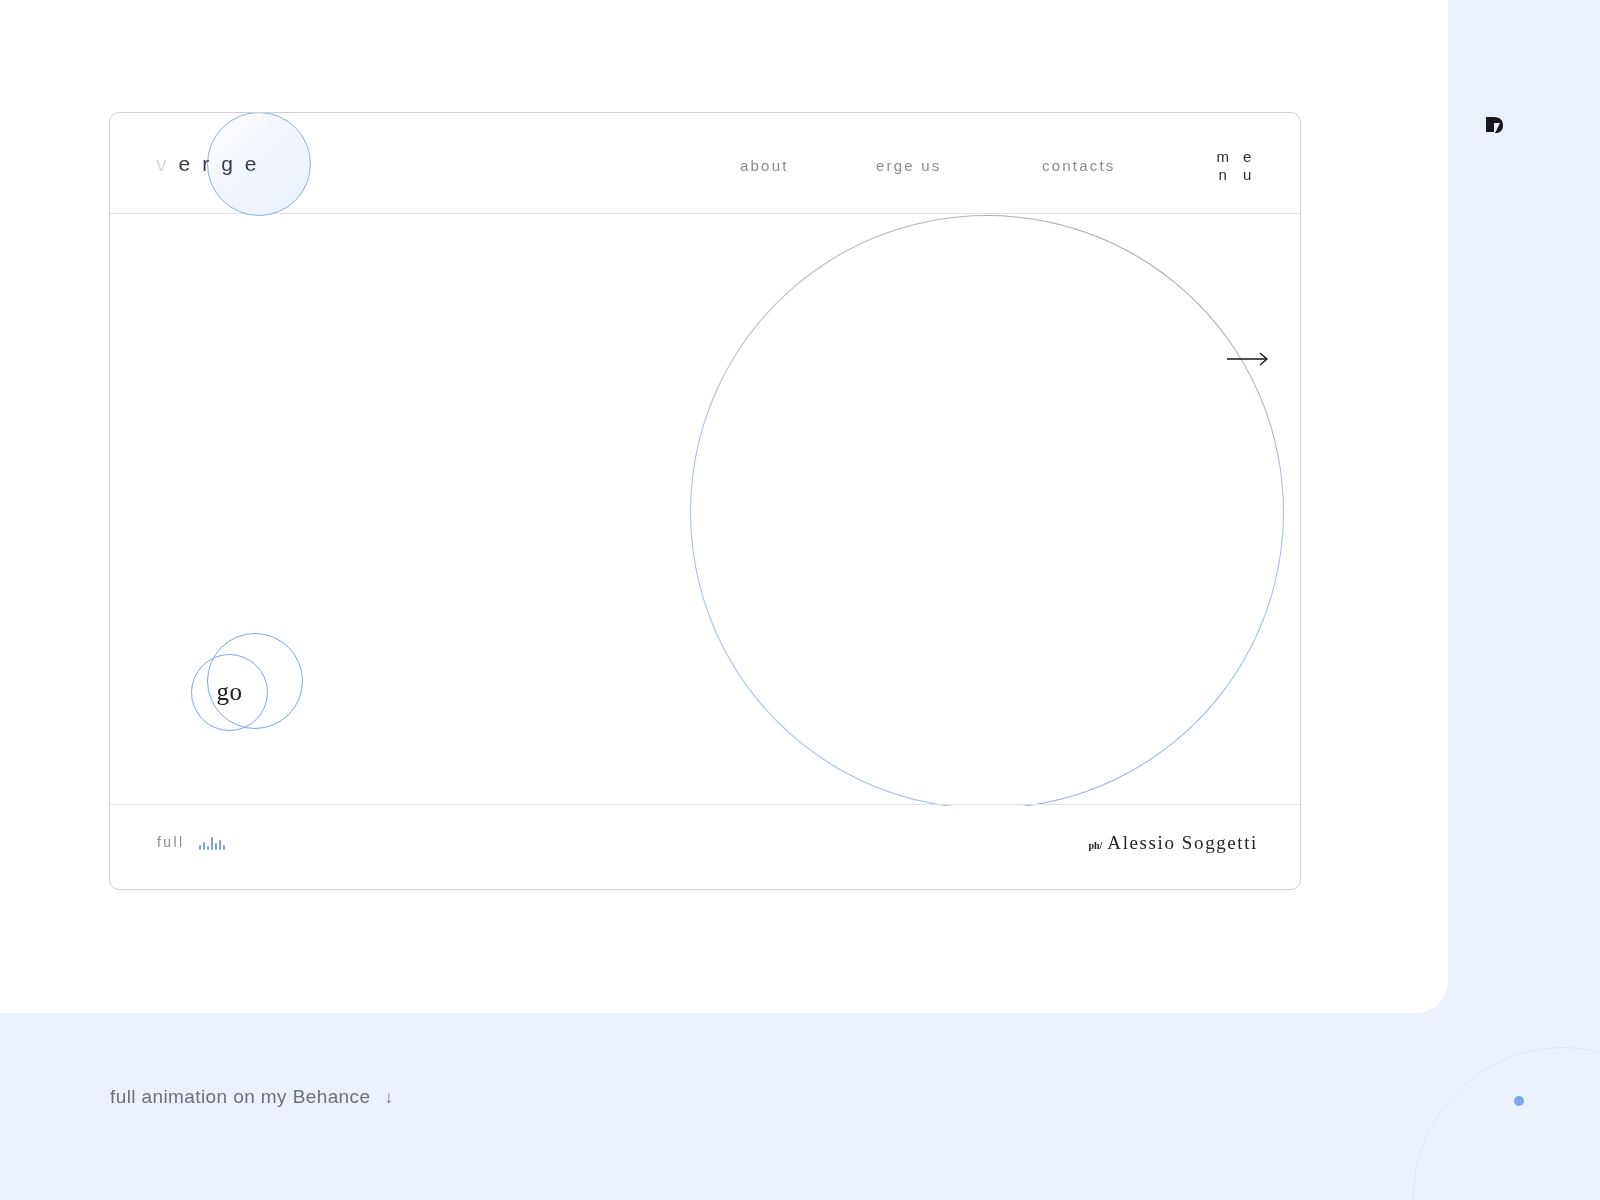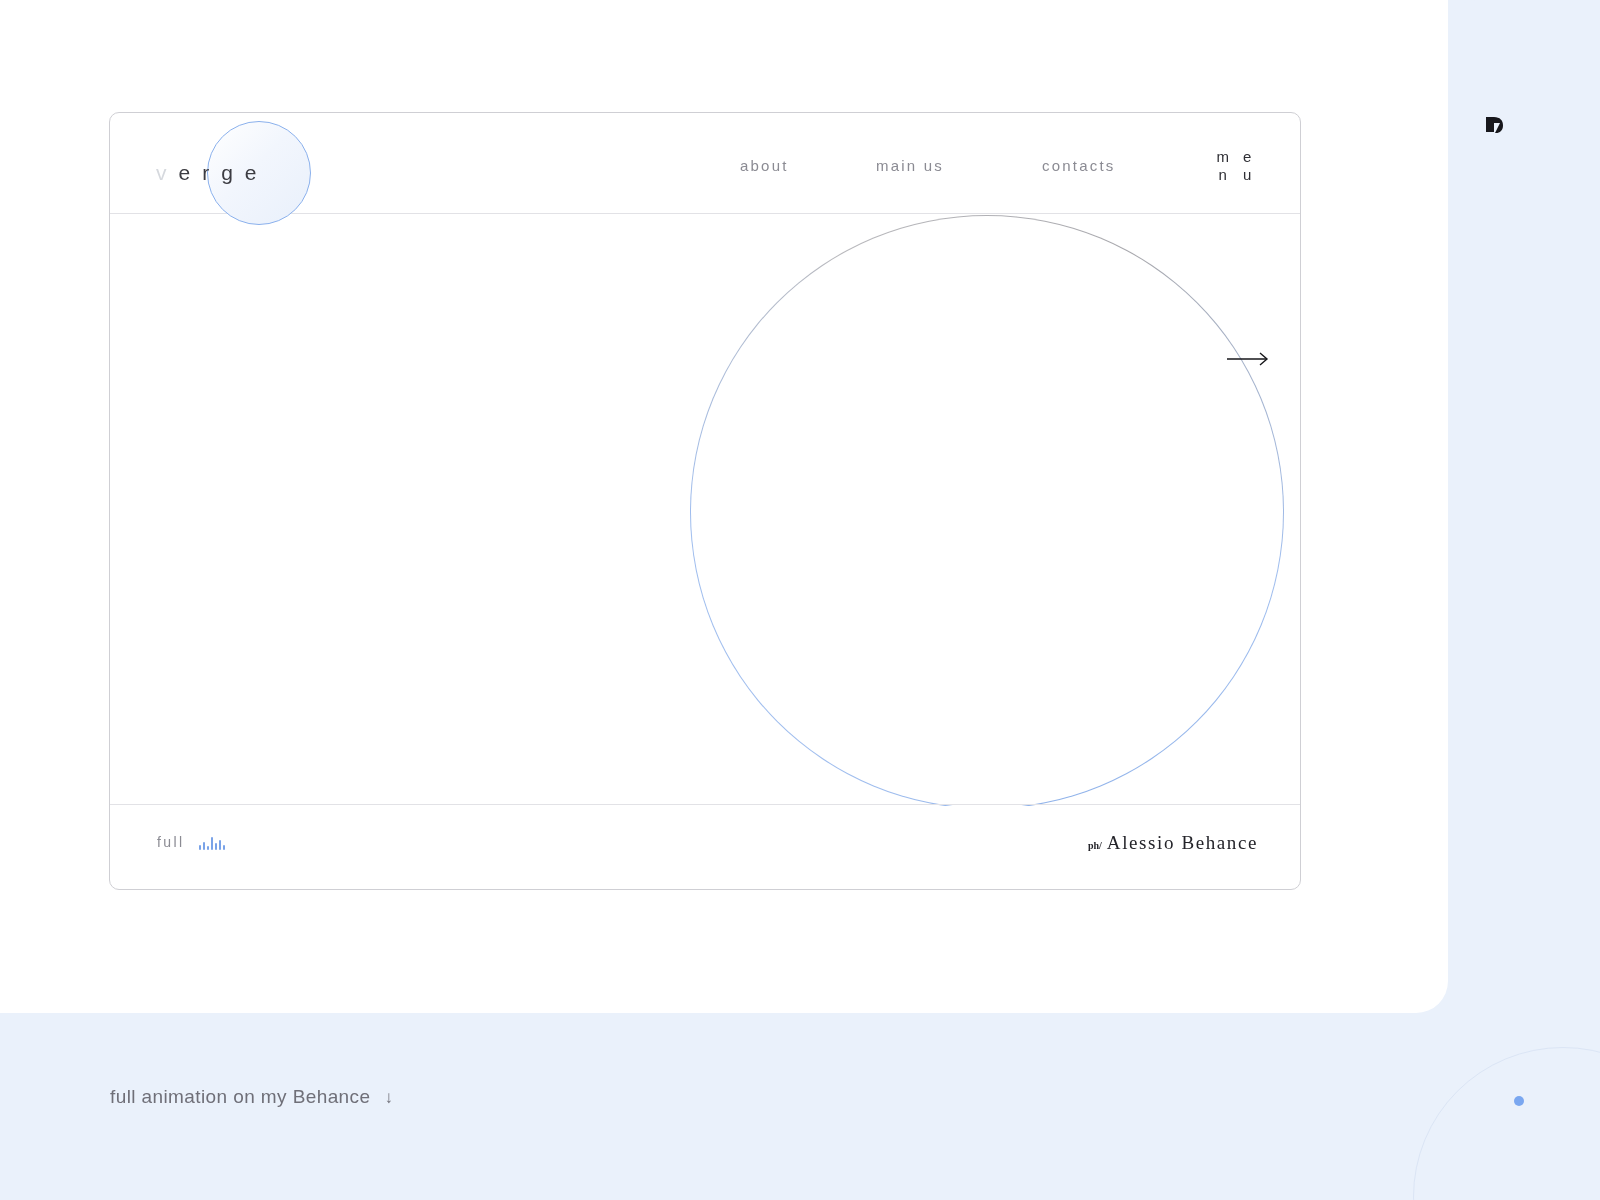--- a/index.html
+++ b/index.html
@@ -92,21 +92,21 @@
     left: 0;
     top: 0;
     width: 100%;
     height: 101px;
     border-bottom: 1px solid #e2e2e6;
   }
 
   .logo-wrap {
     position: absolute;
     left: 40px;
-    top: 9px;
+    top: 0;
     height: 101px;
     display: flex;
     align-items: center;
   }
   .logo-circle {
     position: absolute;
     left: 57px;
     top: -1px;
     width: 104px;
     height: 104px;
@@ -340,21 +340,21 @@
 
     <div class="frame-header">
 
       <div class="logo-wrap">
         <div class="logo-circle"></div>
         <div class="logo-text"><span class="faint">v</span><span>erge</span></div>
       </div>
 
       <div class="nav">
         <a class="nav-link nav-main">about</a>
-        <a class="nav-link nav-about">main us</a>
+        <a class="nav-link nav-about">erge us</a>
         <a class="nav-link nav-contacts">contacts</a>
 
         <div class="menu-btn">
           <span>m</span>
           <span>e</span>
           <span>n</span>
           <span>u</span>
         </div>
       </div>
     </div>
@@ -363,39 +363,45 @@
 
       <div class="hero-circle"></div>
 
       <div class="arrow arrow-next">
         <svg width="42" height="14" viewBox="0 0 42 14">
           <line x1="0" y1="7" x2="40" y2="7" stroke="#16161a" stroke-width="1.4"></line>
           <polyline points="33,1 40,7 33,13" fill="none" stroke="#16161a" stroke-width="1.4"></polyline>
         </svg>
       </div>
 
+      <div class="go-btn">
+        <div class="go-ring-outer"></div>
+        <div class="go-ring-inner">
+          <span class="go-label">go</span>
+        </div>
+      </div>
     </div>
 
     <div class="frame-footer">
 
       <div class="sound-ctl">
         <span class="sound-label">full</span>
         <span class="eq">
           <i style="height:5px"></i>
             <i style="height:8px"></i>
             <i style="height:4px"></i>
           <i style="height:13px"></i>
             <i style="height:7px"></i>
             <i style="height:10px"></i>
           <i style="height:5px"></i>
         </span>
       </div>
 
       <div class="credit">
-        <span class="ph">ph/</span><span class="name">Alessio Behance</span>
+        <span class="ph">ph/</span><span class="name">Alessio Soggetti</span>
       </div>
     </div>
   </div>
 
   <div class="bottom-note">
     <span class="txt">full animation on my Behance</span>
     <span class="dn">↓</span>
   </div>
 
 </div>

